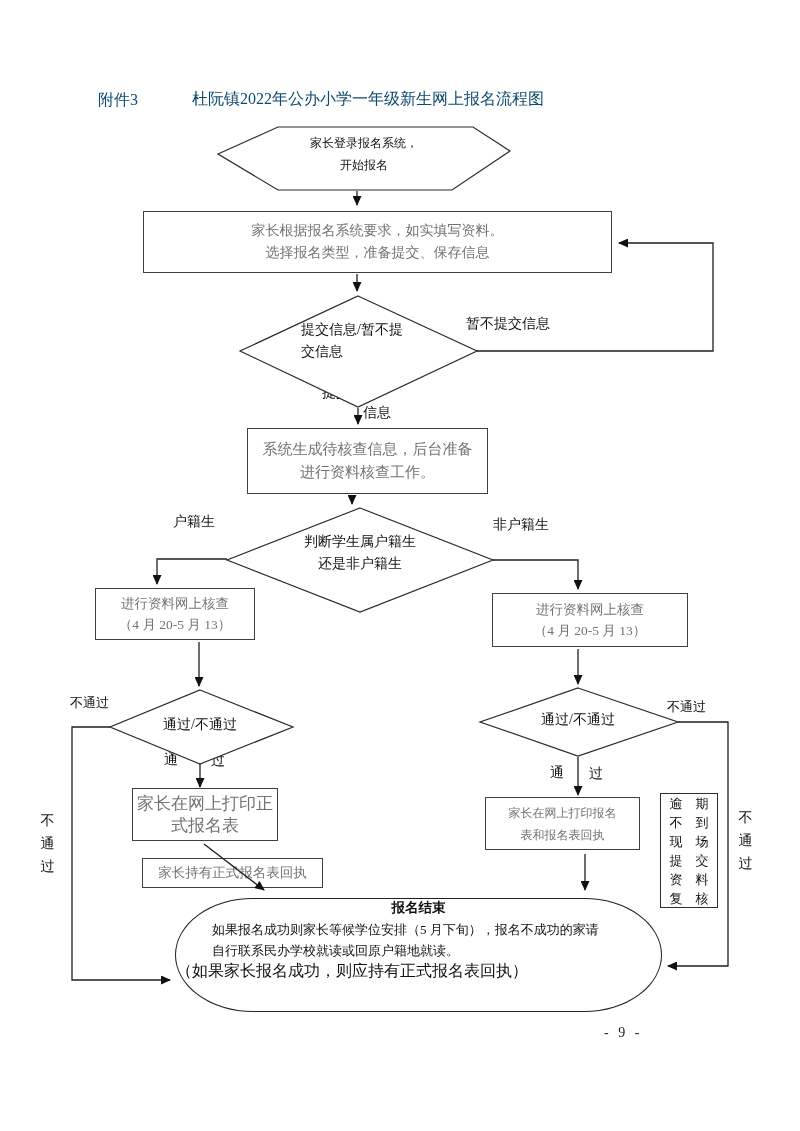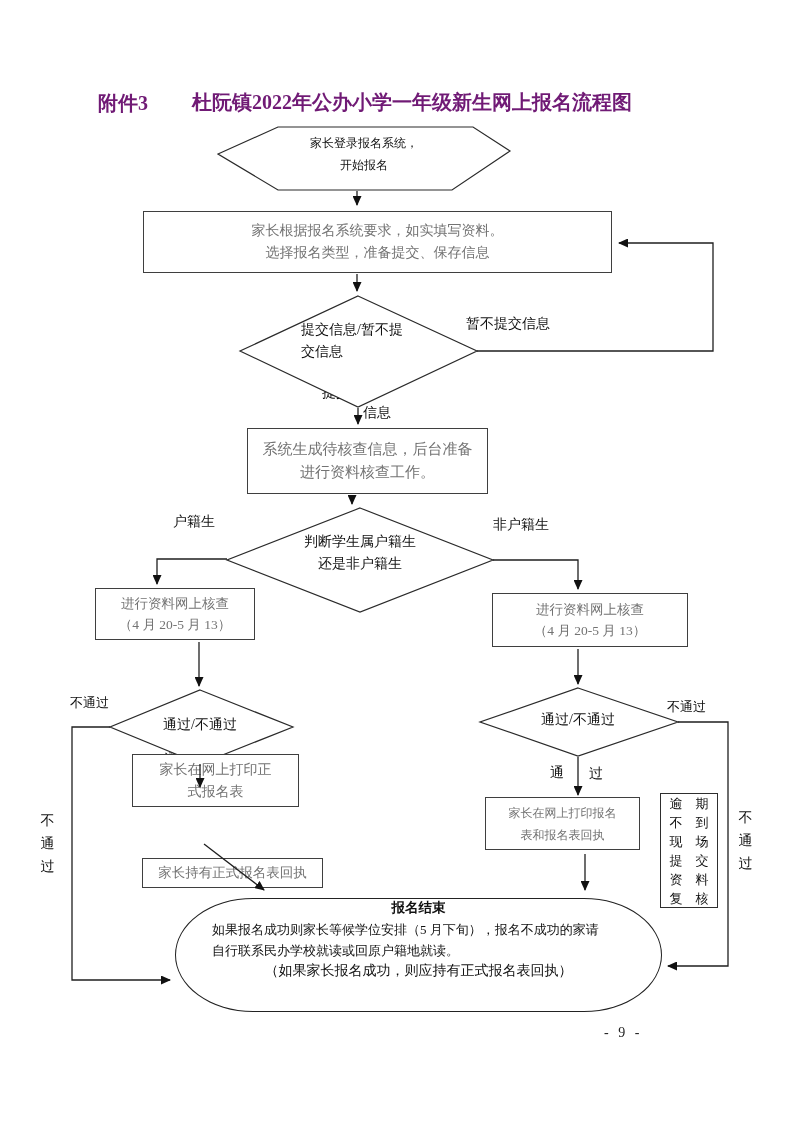--- a/index.html
+++ b/index.html
@@ -10,38 +10,38 @@
   }
   svg.layer{position:absolute;left:0;top:0;pointer-events:none;}
   .lbl{position:absolute;white-space:pre;color:#111;font-size:14px;line-height:1.2;}
   .ml{white-space:pre-line;}
   .box{
     position:absolute;border:1.5px solid #3f3f3f;background:#fff;
     display:flex;align-items:center;justify-content:center;
     text-align:center;color:#737373;box-sizing:border-box;z-index:2;
   }
   .shape-text{position:absolute;text-align:center;color:#111;z-index:2;}
-  .title{position:absolute;font-weight:bold;font-size:20px;color:#701a75;}
+  .title{position:absolute;font-weight:normal;font-size:16px;color:#0c4a6e;}
   .vtext{
     position:absolute;width:17px;font-size:14px;line-height:23px;
     word-break:break-all;white-space:normal;text-align:center;z-index:2;
   }
   .tallbox{
     position:absolute;border:1.2px solid #2e2e2e;background:#fff;box-sizing:border-box;
     display:flex;flex-direction:column;align-items:center;justify-content:center;
     font-size:13px;line-height:19px;white-space:pre-line;z-index:2;text-align:center;
   }
   .stadium{
     position:absolute;left:175px;top:898px;width:487px;height:114px;
     border:1.2px solid #222;border-radius:78px / 57px;background:#fff;
     box-sizing:border-box;z-index:2;padding-top:0;
   }
   .st-title{text-align:center;font-weight:bold;font-size:13.5px;line-height:18px;}
   .st-body{padding:2px 16px 0 36px;font-size:13px;line-height:21px;white-space:pre-line;}
-  .st-note{text-align:center;font-size:14px;line-height:20px;}
+  .st-note{text-align:left;font-size:16px;line-height:20px;}
   .pagenum{position:absolute;left:604px;top:1025px;font-size:14px;letter-spacing:3px;color:#222;}
 </style>
 </head>
 <body>
 
 <div class="page">
 
   <svg class="layer" width="800" height="1131" style="z-index:1;">
     <g fill="#ffffff" stroke="#2a2a2a" stroke-width="1.2">
       <polygon points="218,154 278,127 473,127 510,151 452,190 278,190"></polygon>
@@ -75,21 +75,21 @@
   <div class="lbl" style="left:173px;top:514px;">户籍生</div>
   <div class="lbl" style="left:493px;top:517px;">非户籍生</div>
 
   <div class="box ml" style="left:95px;top:588px;width:160px;height:52px;font-size:13.5px;line-height:21px;">进行资料网上核查
 （4 月 20-5 月 13）</div>
   <div class="shape-text" style="left:150px;top:716px;width:100px;font-size:14px;">通过/不通过</div>
   <div class="lbl" style="left:70px;top:695px;font-size:13px;">不通过</div>
   <div class="lbl" style="left:164px;top:752px;">通</div>
   <div class="lbl" style="left:211px;top:753px;">过</div>
   <div class="vtext" style="left:39px;top:809px;">不通过</div>
-  <div class="box ml" style="left:132px;top:754px;width:167px;height:53px;font-size:14px;line-height:22px;">家长在网上打印正
+  <div class="box ml" style="left:132px;top:788px;width:146px;height:53px;font-size:17px;line-height:22px;">家长在网上打印正
 式报名表</div>
   <div class="box" style="left:142px;top:858px;width:181px;height:30px;font-size:13.5px;border-width:1.2px;">家长持有正式报名表回执</div>
 
   <div class="box ml" style="left:492px;top:593px;width:196px;height:54px;font-size:13.5px;line-height:21px;">进行资料网上核查
 （4 月 20-5 月 13）</div>
   <div class="shape-text" style="left:528px;top:711px;width:100px;font-size:14px;">通过/不通过</div>
   <div class="lbl" style="left:667px;top:699px;font-size:13px;">不通过</div>
   <div class="lbl" style="left:550px;top:765px;">通</div>
   <div class="lbl" style="left:589px;top:766px;">过</div>
   <div class="vtext" style="left:737px;top:806px;">不通过</div>

